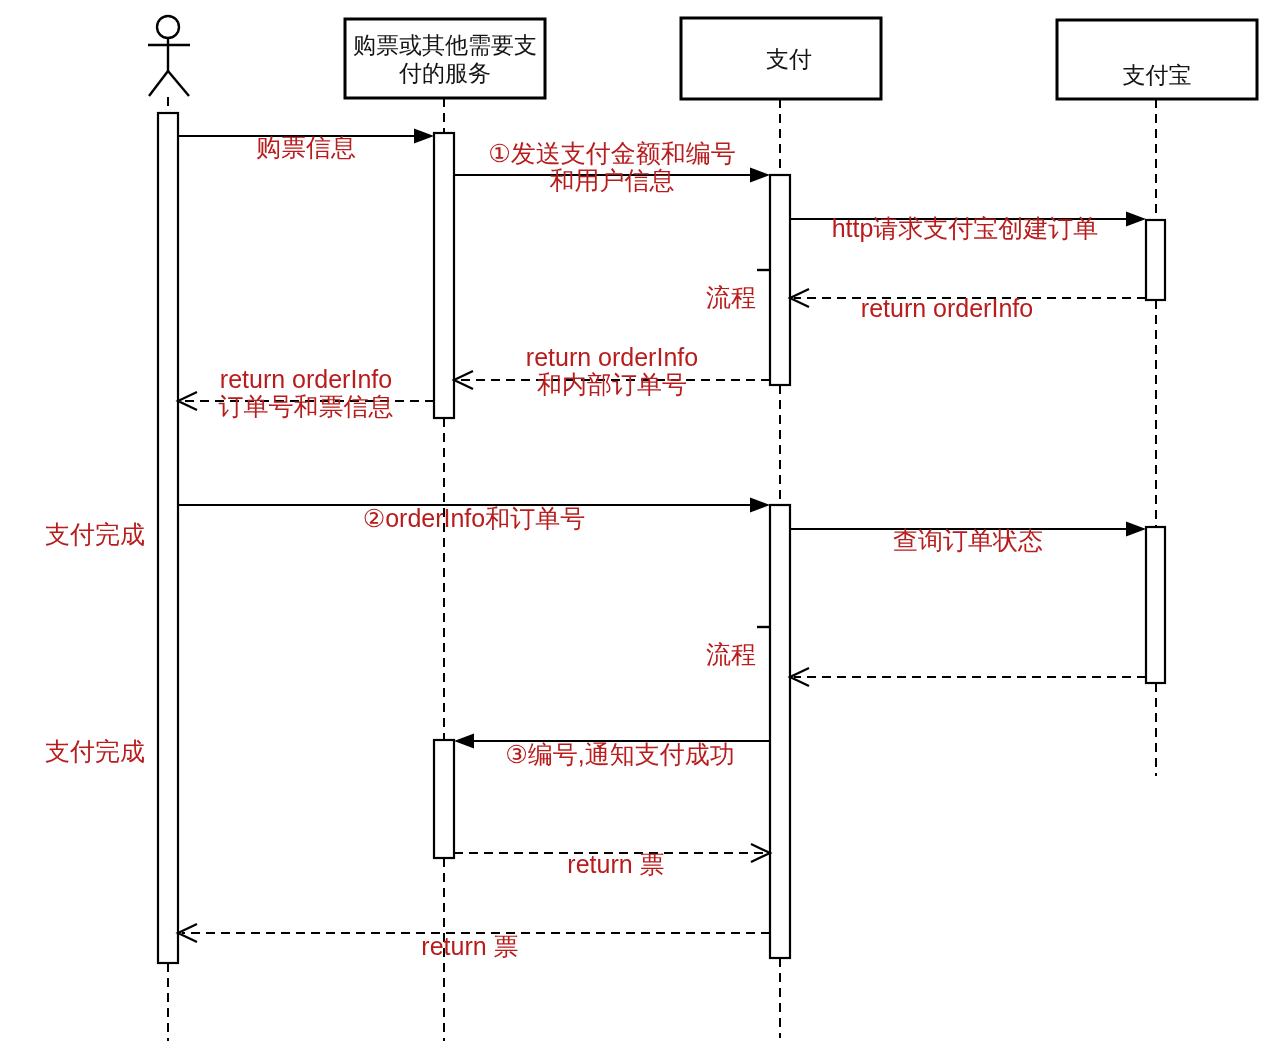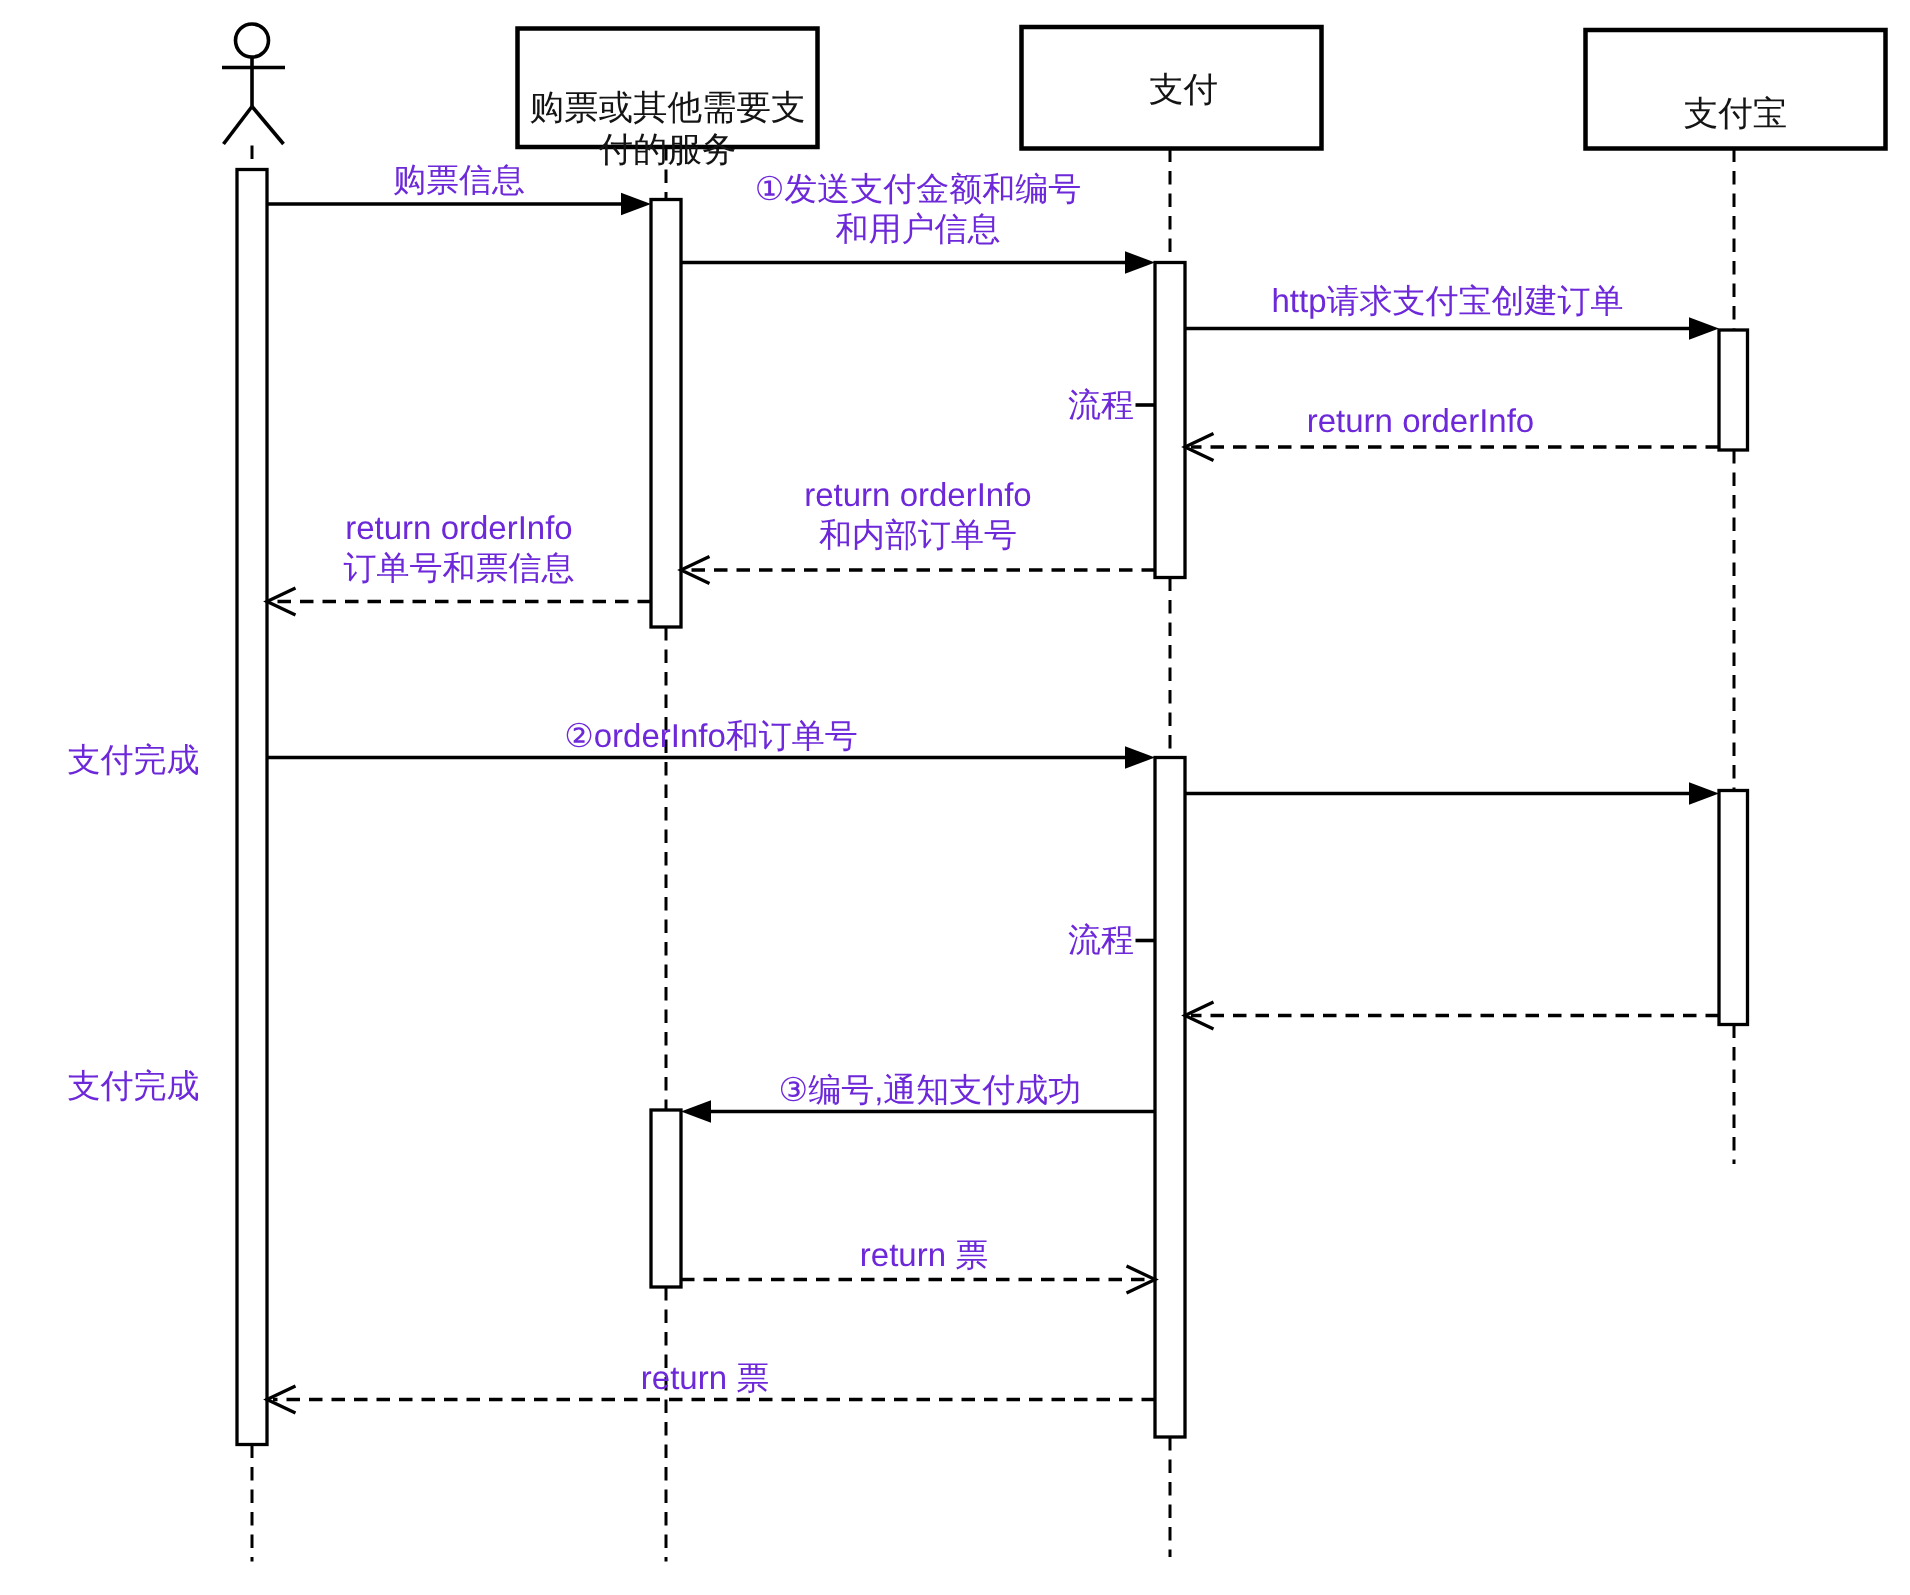--- a/index.html
+++ b/index.html
@@ -7,25 +7,26 @@
   .canvas {
     position:relative;
     width:1273px; height:1063px;
     background:#ffffff;
     font-family:"Liberation Sans","DejaVu Sans",sans-serif;
     overflow:hidden;
   }
   .canvas svg { position:absolute; left:0; top:0; }
   .lbl {
     position:absolute;
-    font-size:22px;
+    font-size:25px;
     line-height:27px;
-    color:#6d28d9;
+    color:#b91c1c;
     text-align:center;
     white-space:pre-line;
+    margin-top:28px;
   }
   .lbl.right { text-align:right; }
   .lbl.left  { text-align:left; }
   .box-title {
     position:absolute;
     display:flex;
     align-items:center;
     justify-content:center;
     font-size:23px;
     line-height:28px;
@@ -125,41 +126,42 @@
         <path d="M197 924 L178 933 L197 942"></path>
       </g>
     </g>
 
     <g stroke="#000" stroke-width="2.4">
       <line x1="757" y1="270" x2="770" y2="270"></line>
       <line x1="757" y1="627" x2="770" y2="627"></line>
     </g>
   </svg>
 
-  <div class="box-title" style="left:345px; top:19px; width:200px; height:79px;margin-top:26px;">
+  <div class="box-title" style="left:345px; top:19px; width:200px; height:79px;">
     <span>购票或其他需要支
 付的服务</span>
   </div>
   <div class="box-title" style="left:681px; top:18px; width:216px; height:81px;">
     <span>支付</span>
   </div>
   <div class="box-title" style="left:1057px; top:35px; width:200px; height:79px;">
     <span>支付宝</span>
   </div>
 
   <div class="lbl" style="left:156px; top:106px; width:300px;">购票信息</div>
   <div class="lbl" style="left:815px; top:187px; width:300px;">http请求支付宝创建订单</div>
   <div class="lbl" style="left:462px; top:112px; width:300px;">①发送支付金额和编号
 和用户信息</div>
   <div class="lbl" style="left:797px; top:267px; width:300px;">return orderInfo</div>
   <div class="lbl" style="left:462px; top:316px; width:300px;">return orderInfo
 和内部订单号</div>
   <div class="lbl" style="left:156px; top:338px; width:300px;">return orderInfo
 订单号和票信息</div>
   <div class="lbl" style="left:324px; top:477px; width:300px;">②orderInfo和订单号</div>
+  <div class="lbl" style="left:818px; top:499px; width:300px;">查询订单状态</div>
   <div class="lbl" style="left:470px; top:713px; width:300px;">③编号,通知支付成功</div>
   <div class="lbl" style="left:466px; top:823px; width:300px;">return 票</div>
   <div class="lbl" style="left:320px; top:905px; width:300px;">return 票</div>
 
   <div class="lbl right" style="left:656px; top:256px; width:100px;">流程</div>
   <div class="lbl right" style="left:656px; top:613px; width:100px;">流程</div>
 
   <div class="lbl left" style="left:45px; top:493px;">支付完成</div>
   <div class="lbl left" style="left:45px; top:710px;">支付完成</div>
 

